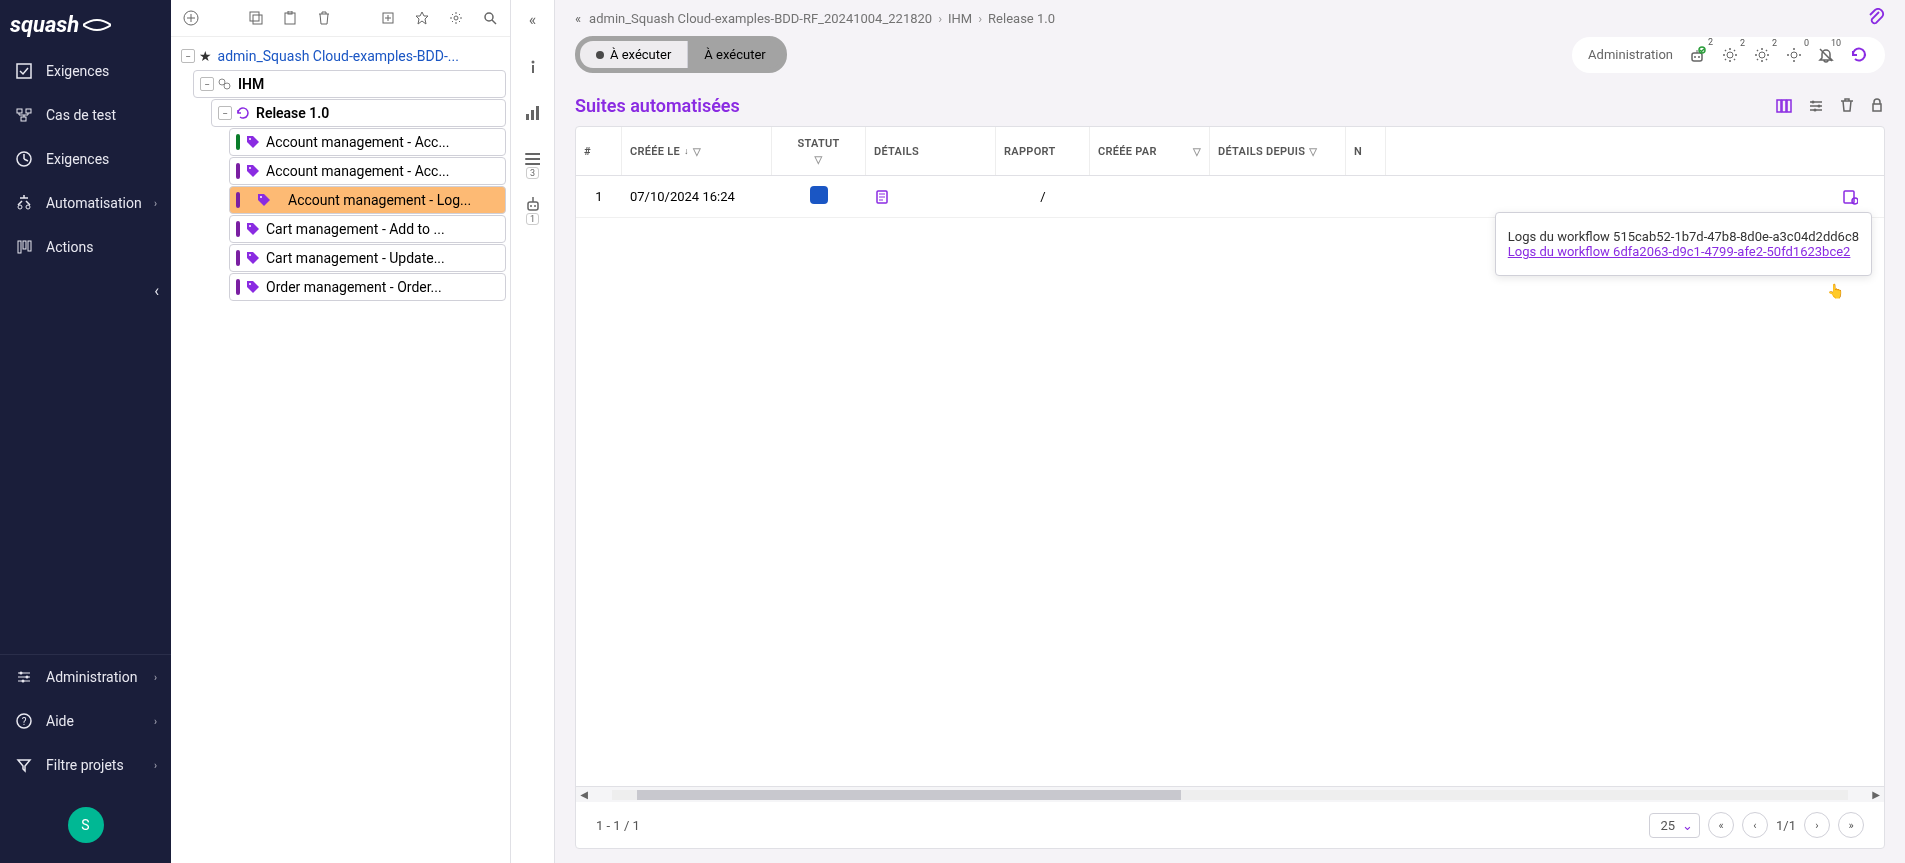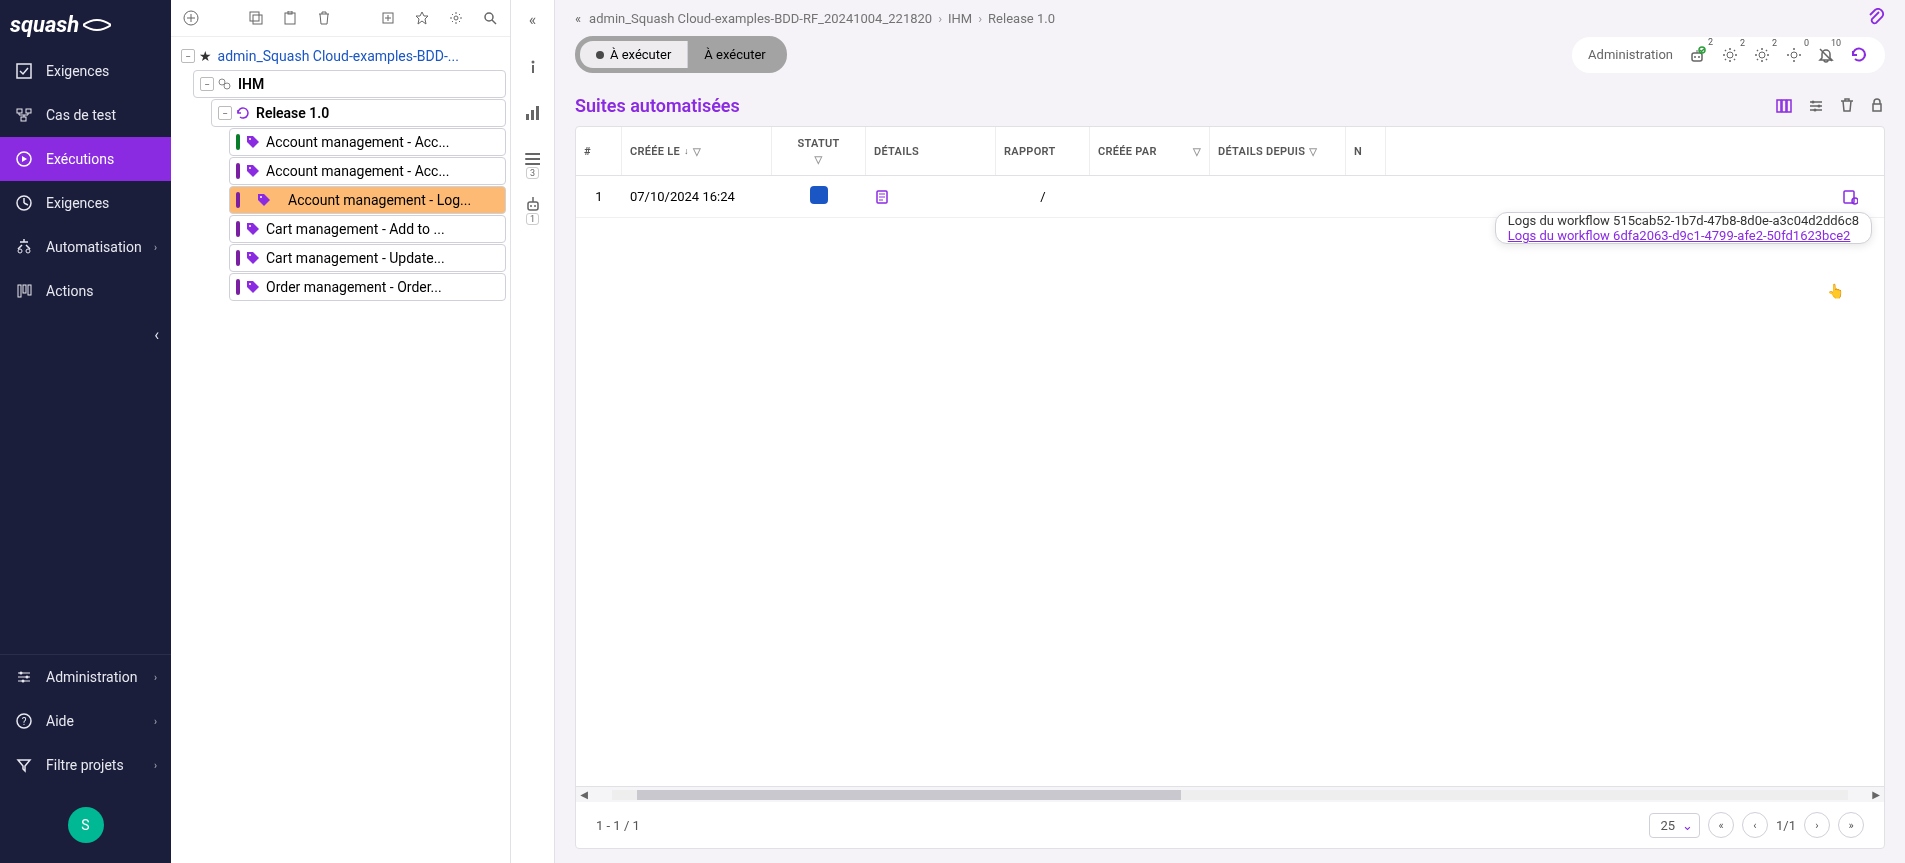--- a/index.html
+++ b/index.html
@@ -80,21 +80,21 @@
 .col-details { width: 130px; text-align: center; }
 .col-report { width: 94px; text-align: center; }
 .col-createdby { width: 120px; justify-content: space-between; }
 .col-launched { width: 136px; }
 .col-n { width: 40px; }
 .col-act { width: 50px; text-align: center; margin-left: auto; }
 .status-chip { width: 18px; height: 18px; background: #1a56c4; border-radius: 4px; display: inline-block; }
 .details-ic { color: #8a2be2; cursor: pointer; }
 .act-ic { color: #8a2be2; cursor: pointer; }
 
-.tooltip { position: absolute; top: 36px; right: 12px; background: #fff; border: 1px solid #d0d0d8; border-radius: 12px; padding: 0 12px; box-shadow: 0 2px 8px rgba(0,0,0,0.1); font-size: 13px; z-index: 10; }
+.tooltip { position: absolute; top: 36px; right: 12px; background: #fff; border: 1px solid #d0d0d8; border-radius: 4px; padding: 16px 12px; box-shadow: 0 2px 8px rgba(0,0,0,0.1); font-size: 13px; z-index: 10; }
 .tooltip .link1 { color: #333; }
 .tooltip .link2 { color: #8a2be2; text-decoration: underline; cursor: pointer; }
 .cursor-hand { position: absolute; right: 26px; top: 70px; font-size: 14px; }
 
 .hscroll { height: 16px; background: #f5f5f7; border-top: 1px solid #e0e0e5; display: flex; align-items: center; }
 .hscroll .track { flex: 1; height: 10px; background: #eee; margin: 0 20px; position: relative; }
 .hscroll .thumb { position: absolute; left: 2%; width: 44%; height: 100%; background: #c8c8ce; }
 .hscroll .arr { width: 16px; text-align: center; color: #666; cursor: pointer; font-size: 10px; }
 
 .pager { display: flex; align-items: center; padding: 10px 20px; font-size: 13px; color: #555; }
@@ -128,29 +128,20 @@
     <div class="nav-item">
       <span class="icon">
           <svg width="16" height="16" viewBox="0 0 16 16">
             <rect x="1" y="2" width="5" height="4" fill="none" stroke="currentColor"></rect>
             <rect x="10" y="2" width="5" height="4" fill="none" stroke="currentColor"></rect>
             <rect x="5" y="10" width="5" height="4" fill="none" stroke="currentColor"></rect>
             <path d="M3 6 L3 8 L8 8 L8 10 M12 6 L12 8 L8 8" fill="none" stroke="currentColor"></path>
           </svg>
         </span>
       <span>Cas de test</span>
-    </div>
-    <div class="nav-item active">
-      <span class="icon">
-          <svg width="16" height="16" viewBox="0 0 16 16">
-            <circle cx="8" cy="8" r="7" fill="none" stroke="currentColor" stroke-width="1.5"></circle>
-            <path d="M6 5 L11 8 L6 11 Z" fill="currentColor"></path>
-          </svg>
-        </span>
-      <span>Exécutions</span>
     </div>
     <div class="nav-item">
       <span class="icon">
           <svg width="16" height="16" viewBox="0 0 16 16">
             <circle cx="8" cy="8" r="7" fill="none" stroke="currentColor" stroke-width="1.5"></circle>
             <path d="M8 8 L8 3 M8 8 L12 10" stroke="currentColor" stroke-width="1.5"></path>
           </svg>
         </span>
       <span>Exigences</span>
     </div>

